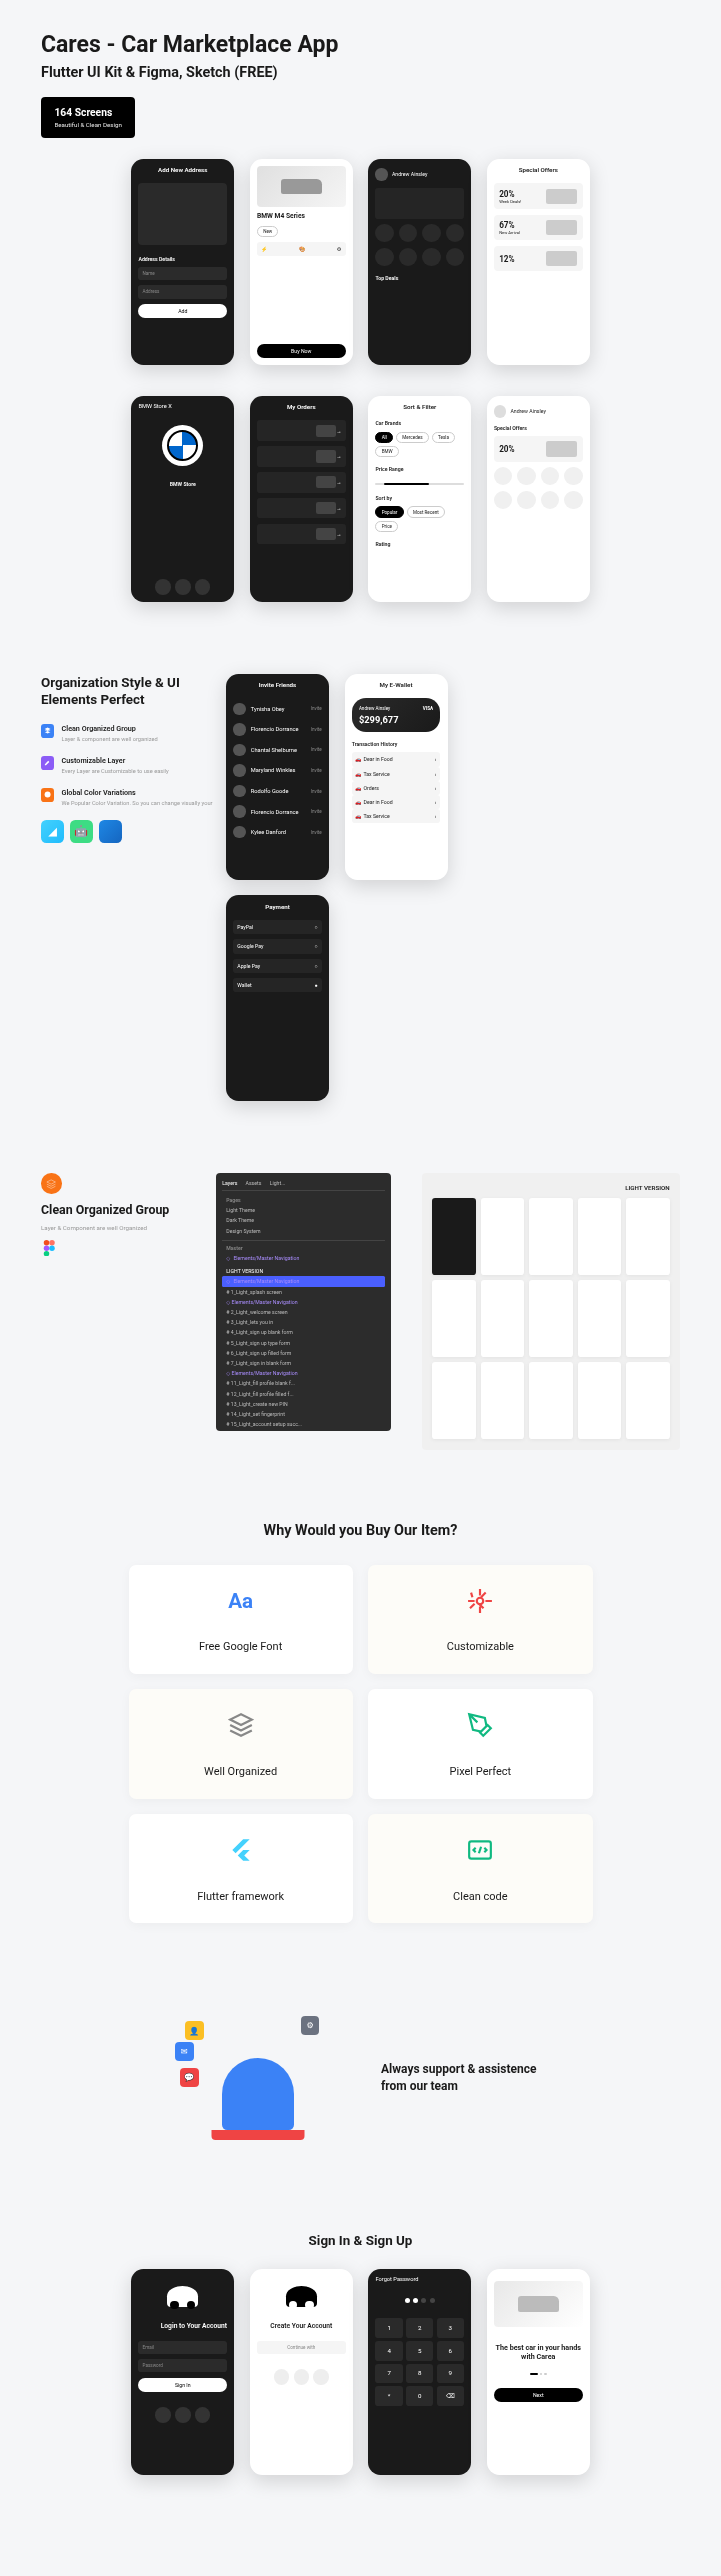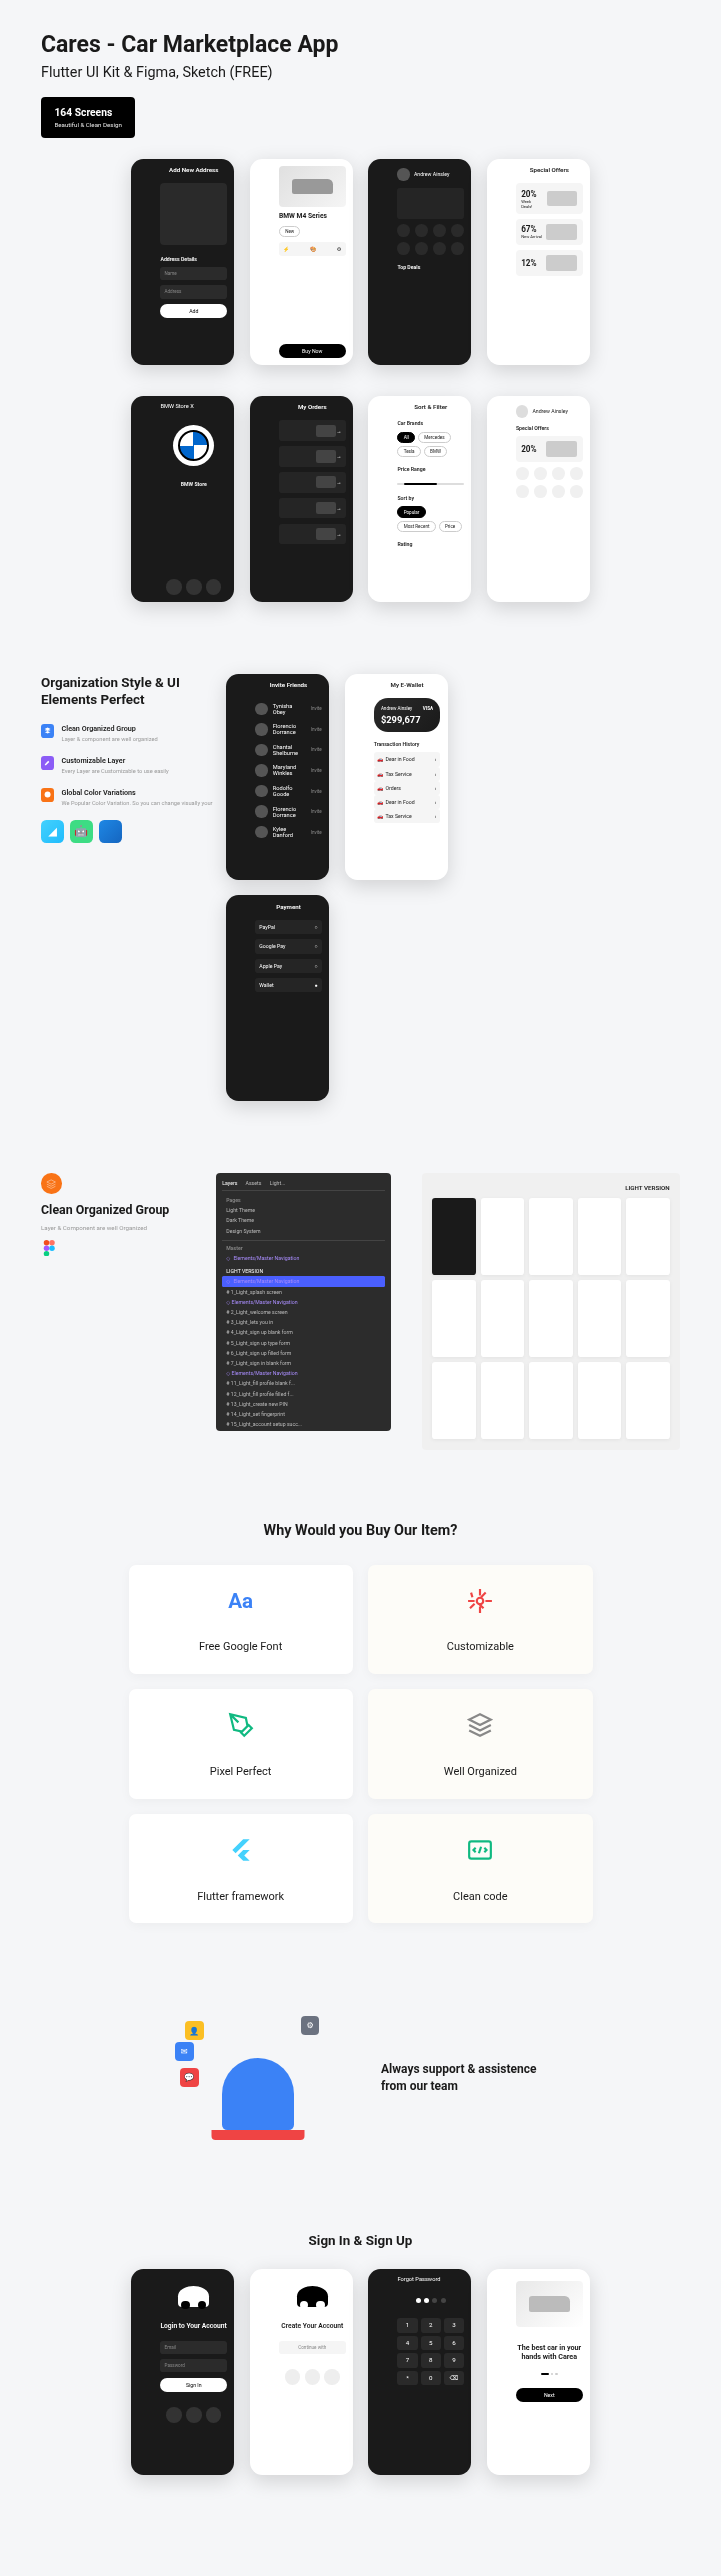--- a/index.html
+++ b/index.html
@@ -2,28 +2,28 @@
 <html style="font-size:8.2px"><head>
 <meta charset="utf-8">
 <style>
 * { margin: 0; padding: 0; box-sizing: border-box; }
 body { font-family: -apple-system, BlinkMacSystemFont, "Segoe UI", Roboto, sans-serif; background: #f5f6f8; color: #1a1a1a; width: 721px; }
 .container { width: 721px; margin: 0 auto; }
 
 
 .hero { padding: 31px 41px 20.6px; position: relative; }
 .hero-title { font-size: 23px; font-weight: 700; margin-bottom: 6.2px; }
-.hero-subtitle { font-size: 14.4px; font-weight: 400; margin-bottom: 15.5px; }
+.hero-subtitle { font-size: 14.4px; font-weight: 700; margin-bottom: 15.5px; }
 .badge { display: inline-block; background: #000; color: #fff; padding: 9.3px 13.4px; border-radius: 4.1px; }
 .badge-top { font-size: 10.3px; font-weight: 700; }
 .badge-sub { font-size: 6.2px; opacity: .9; margin-top: 2.1px; }
 
 
 .mockups { display: flex; flex-wrap: wrap; gap: 15.5px; padding: 0 41px 31px; justify-content: center; }
-.phone { width: 103px; border-radius: 12.4px; overflow: hidden; box-shadow: 0 5.2px 20.6px rgba(0,0,0,.15); padding-left: 22px; }
+.phone { width: 103px; border-radius: 12.4px; overflow: hidden; box-shadow: 0 5.2px 20.6px rgba(0,0,0,.15); }
 .phone.dark { background: #1a1a1a; color: #fff; }
 .phone.light { background: #fff; color: #1a1a1a; }
 .phone-inner { padding: 7.2px; min-height: 206px; display: flex; flex-direction: column; gap: 5.2px; font-size: 5.2px; }
 .phone-title { font-size: 6.2px; font-weight: 600; text-align: center; margin-bottom: 4.1px; }
 .map-placeholder { background: #2a2a2a; border-radius: 4.1px; height: 62px; }
 .card-row { background: rgba(255,255,255,.05); border-radius: 3.1px; padding: 4.1px; display: flex; justify-content: space-between; align-items: center; }
 .light .card-row { background: #f5f5f5; }
 .car-img { width: 100%; height: 41px; background: linear-gradient(135deg,#e0e0e0,#f5f5f5); border-radius: 4.1px; display: flex; align-items: center; justify-content: center; }
 .car-shape { width: 41px; height: 15.5px; background: #999; border-radius: 3.1px 5.2px 2.1px 2.1px; }
 .logo-circle { width: 41px; height: 41px; border-radius: 50%; background: #fff; margin: 10.3px auto; display: flex; align-items: center; justify-content: center; }
@@ -548,37 +548,37 @@
         </div>
         <div class="why-card alt">
           <div class="why-icon">
             <svg width="26" height="26" viewBox="0 0 24 24" fill="none" stroke="#ef4444" stroke-width="2">
               <circle cx="12" cy="12" r="3"></circle>
               <path d="M12 1v6m0 10v6m11-11h-6M7 12H1m16.24-7.76l-4.24 4.24m-6 6l-4.24 4.24m12.48 0l-4.24-4.24m-6-6L3.76 4.24"></path>
             </svg>
           </div>
           <div class="why-label">Customizable</div>
         </div>
-        <div class="why-card">
-          <div class="why-icon">
-            <svg width="26" height="26" viewBox="0 0 24 24" fill="none" stroke="#10b981" stroke-width="2">
-              <path d="M12 19l7-7 3 3-7 7-3-3z M18 13l-1.5-7.5L2 2l3.5 14.5L13 18l5-5z M2 2l7.586 7.586"></path>
-            </svg>
-          </div>
-          <div class="why-label">Pixel Perfect</div>
-        </div>
         <div class="why-card alt">
           <div class="why-icon">
             <svg width="26" height="26" viewBox="0 0 24 24" fill="none" stroke="#888" stroke-width="2">
               <polygon points="12 2 2 7 12 12 22 7 12 2"></polygon>
               <polyline points="2 17 12 22 22 17"></polyline>
               <polyline points="2 12 12 17 22 12"></polyline>
             </svg>
           </div>
           <div class="why-label">Well Organized</div>
+        </div>
+        <div class="why-card">
+          <div class="why-icon">
+            <svg width="26" height="26" viewBox="0 0 24 24" fill="none" stroke="#10b981" stroke-width="2">
+              <path d="M12 19l7-7 3 3-7 7-3-3z M18 13l-1.5-7.5L2 2l3.5 14.5L13 18l5-5z M2 2l7.586 7.586"></path>
+            </svg>
+          </div>
+          <div class="why-label">Pixel Perfect</div>
         </div>
         <div class="why-card">
           <div class="why-icon">
             <svg width="26" height="26" viewBox="0 0 24 24">
               <path fill="#44d1fd" d="M14 2L4 12l3 3L20 2h-6zm0 10l-5 5 5 5h6l-5-5 5-5h-6z"></path>
             </svg>
           </div>
           <div class="why-label">Flutter framework</div>
         </div>
         <div class="why-card alt">
@@ -607,21 +607,21 @@
     <div class="support-text">Always support &amp; assistence from our team</div>
   </section>
 
   <section class="signin-section">
     <h2 class="signin-title">Sign In &amp; Sign Up</h2>
     <div class="signin-grid">
 
       <div class="phone dark">
         <div class="phone-inner">
           <div class="app-logo"></div>
-          <div style="text-align:left;font-weight:600;font-size:6.7px;margin-bottom:5.2px">Login to Your Account</div>
+          <div style="text-align:right;font-weight:600;font-size:6.7px;margin-bottom:5.2px">Login to Your Account</div>
           <div class="form-input">Email</div>
           <div class="form-input">Password</div>
           <div class="form-btn">Sign In</div>
           <div class="btn-row" style="margin-top:10.3px">
             <div class="btn-circle"></div>
             <div class="btn-circle"></div>
             <div class="btn-circle"></div>
           </div>
         </div>
       </div>

